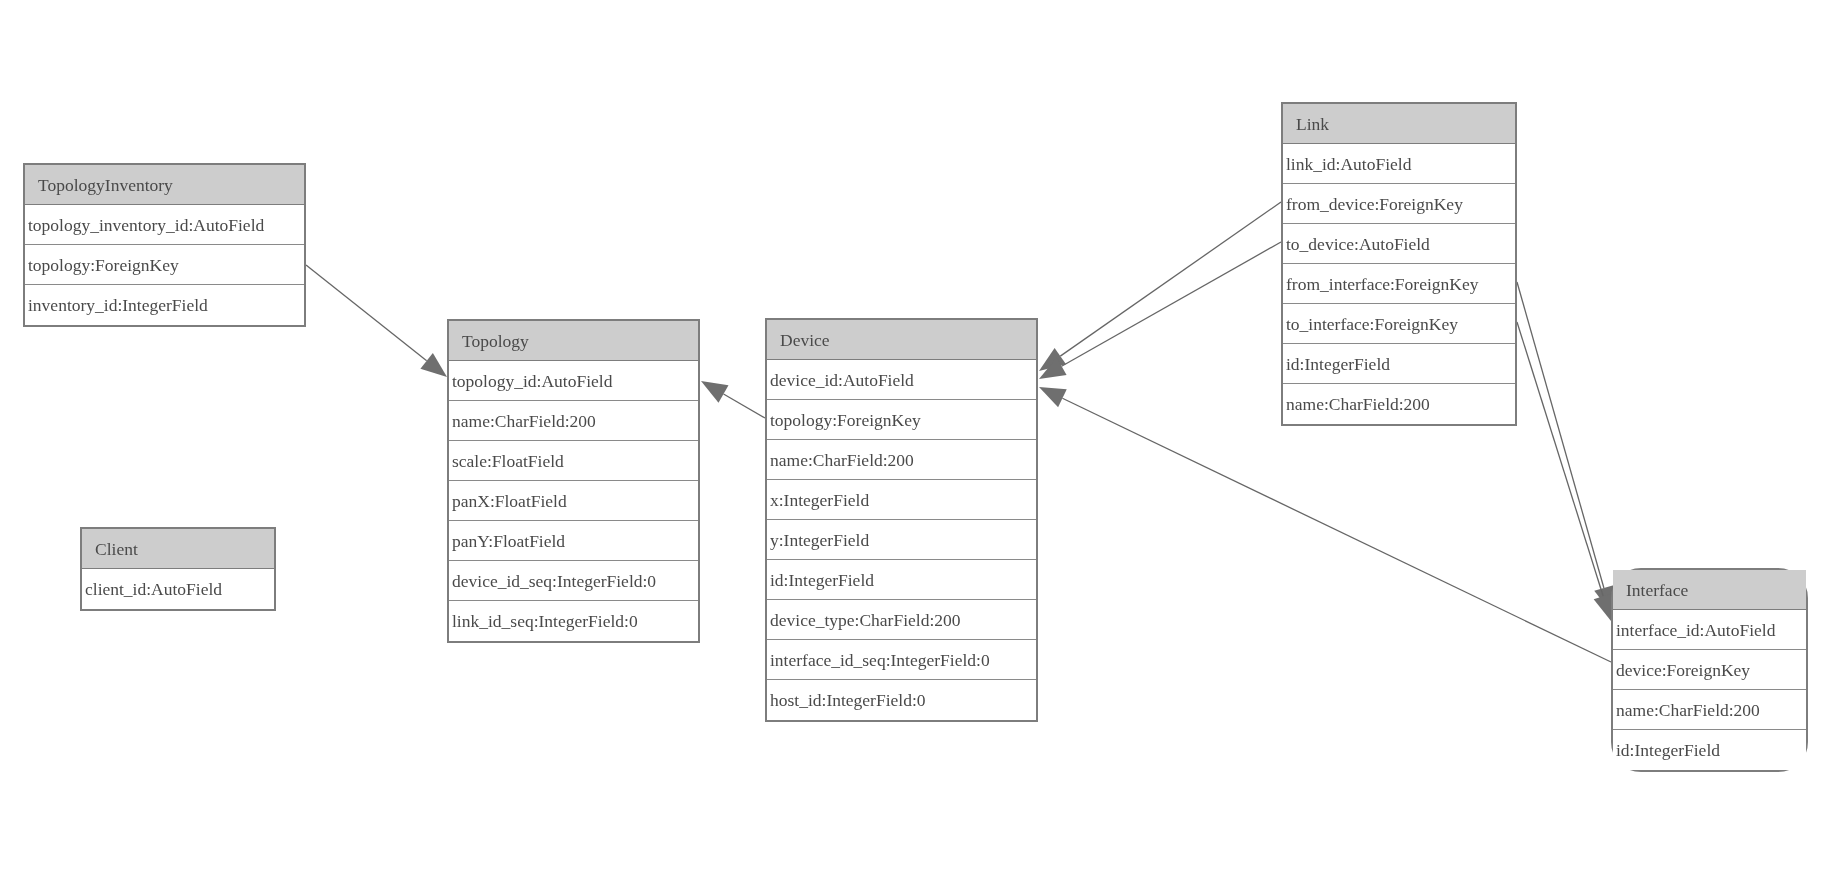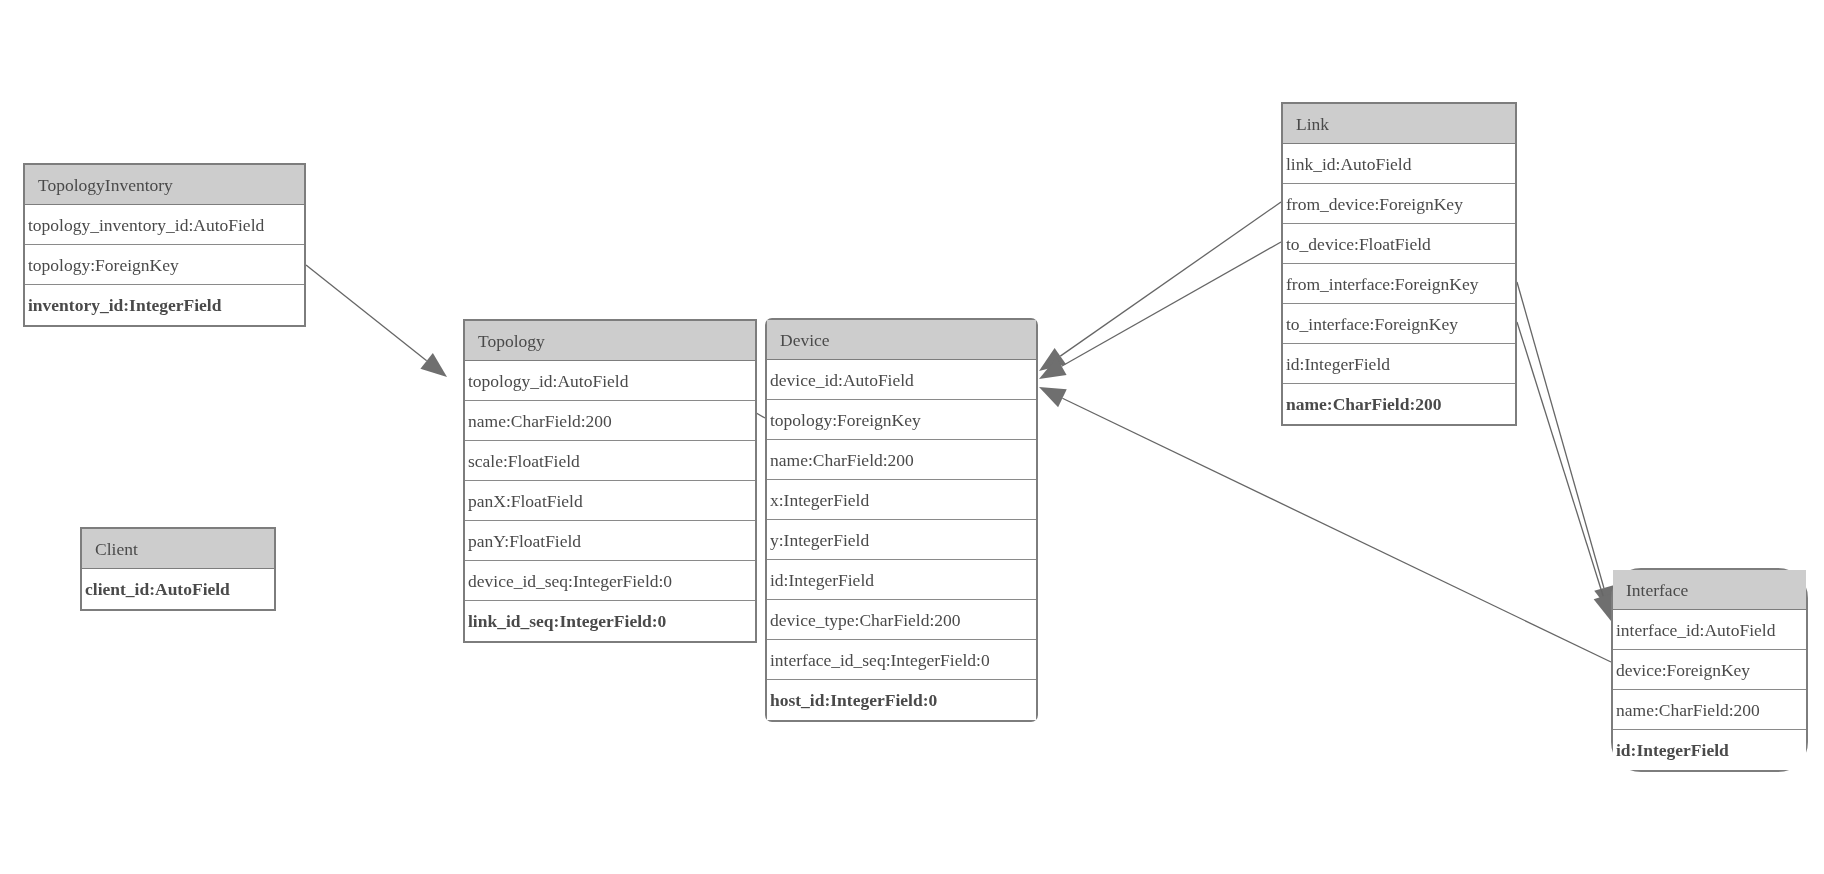--- a/index.html
+++ b/index.html
@@ -46,21 +46,20 @@
     padding: 0 0 0 3px;
     font-size: 17.5px;
     color: #4a4a4a;
     background: #ffffff;
     white-space: nowrap;
     overflow: hidden;
     box-sizing: border-box;
   }
   .entity-field:last-child {
     border-bottom: none;
-    font-weight: bold;
   }
 </style>
 </head>
 <body>
 
 <div id="canvas">
   <svg id="edge-layer" xmlns="http://www.w3.org/2000/svg" width="1824" height="874" viewBox="0 0 1824 874">
       <line x1="306" y1="265" x2="426.641186299373" y2="360.82846003921827" stroke="#666666" stroke-width="1.3"></line>
       <polygon points="447,377 432.8610093612121,352.99814707743866 420.42136323753385,368.6587730009979" fill="#6f6f6f"></polygon>
       <line x1="765" y1="418" x2="723.5091056089674" y2="394.0130766801842" stroke="#666666" stroke-width="1.3"></line>
@@ -76,51 +75,51 @@
       <line x1="1517" y1="322" x2="1603.2023514713067" y2="596.1968413821351" stroke="#666666" stroke-width="1.3"></line>
       <polygon points="1611,621 1612.742027862793,593.1977457941761 1593.6626750798202,599.1959369700941" fill="#6f6f6f"></polygon>
     </svg>
   <div id="entity-layer">
       <div class="entity" style="left: 23px; top: 163px; width: 283px;">
         <div class="entity-header">TopologyInventory</div>
         <div class="entity-field">topology_inventory_id:AutoField</div>
         <div class="entity-field">topology:ForeignKey</div>
         <div class="entity-field">inventory_id:IntegerField</div>
       </div>
-      <div class="entity" style="left: 447px; top: 319px; width: 294px; margin-left: 16px;">
+      <div class="entity" style="left: 447px; top: 319px; width: 253px;">
         <div class="entity-header">Topology</div>
         <div class="entity-field">topology_id:AutoField</div>
         <div class="entity-field">name:CharField:200</div>
         <div class="entity-field">scale:FloatField</div>
         <div class="entity-field">panX:FloatField</div>
         <div class="entity-field">panY:FloatField</div>
         <div class="entity-field">device_id_seq:IntegerField:0</div>
         <div class="entity-field">link_id_seq:IntegerField:0</div>
       </div>
       <div class="entity" style="left: 80px; top: 527px; width: 196px;">
         <div class="entity-header">Client</div>
         <div class="entity-field">client_id:AutoField</div>
       </div>
-      <div class="entity" style="left: 765px; top: 318px; width: 273px; border-radius: 7px;">
+      <div class="entity" style="left: 765px; top: 318px; width: 273px;">
         <div class="entity-header">Device</div>
         <div class="entity-field">device_id:AutoField</div>
         <div class="entity-field">topology:ForeignKey</div>
         <div class="entity-field">name:CharField:200</div>
         <div class="entity-field">x:IntegerField</div>
         <div class="entity-field">y:IntegerField</div>
         <div class="entity-field">id:IntegerField</div>
         <div class="entity-field">device_type:CharField:200</div>
         <div class="entity-field">interface_id_seq:IntegerField:0</div>
         <div class="entity-field">host_id:IntegerField:0</div>
       </div>
       <div class="entity" style="left: 1281px; top: 102px; width: 236px;">
         <div class="entity-header">Link</div>
         <div class="entity-field">link_id:AutoField</div>
         <div class="entity-field">from_device:ForeignKey</div>
-        <div class="entity-field">to_device:FloatField</div>
+        <div class="entity-field">to_device:AutoField</div>
         <div class="entity-field">from_interface:ForeignKey</div>
         <div class="entity-field">to_interface:ForeignKey</div>
         <div class="entity-field">id:IntegerField</div>
         <div class="entity-field">name:CharField:200</div>
       </div>
       <div class="entity" style="left: 1611px; top: 568px; width: 197px; border-radius: 30px;">
         <div class="entity-header">Interface</div>
         <div class="entity-field">interface_id:AutoField</div>
         <div class="entity-field">device:ForeignKey</div>
         <div class="entity-field">name:CharField:200</div>

